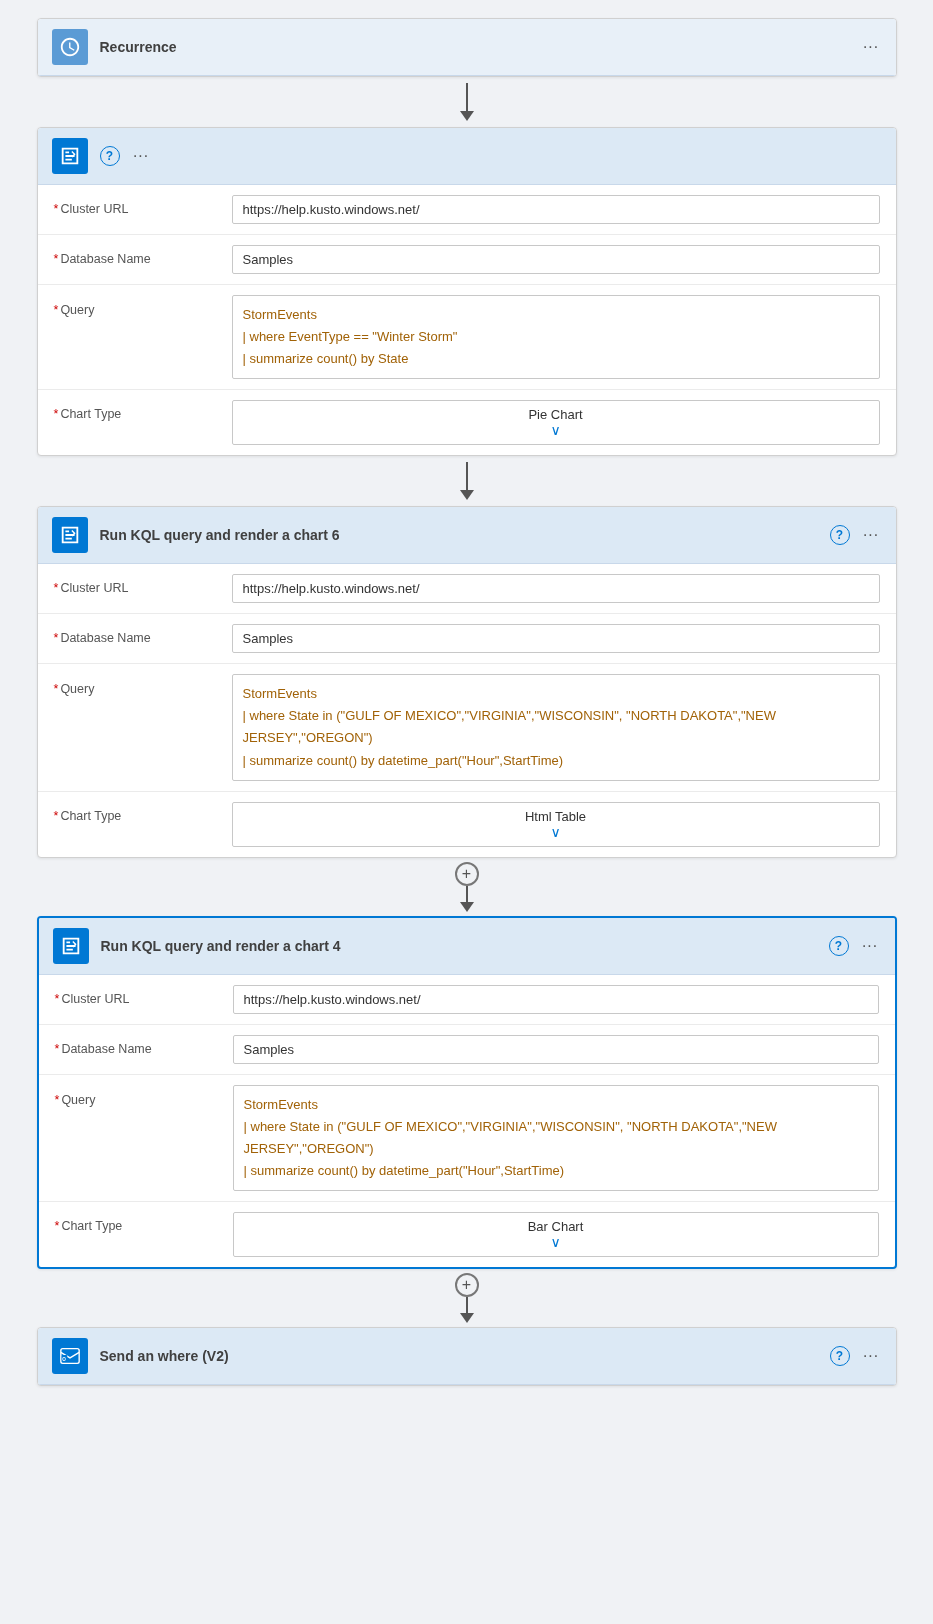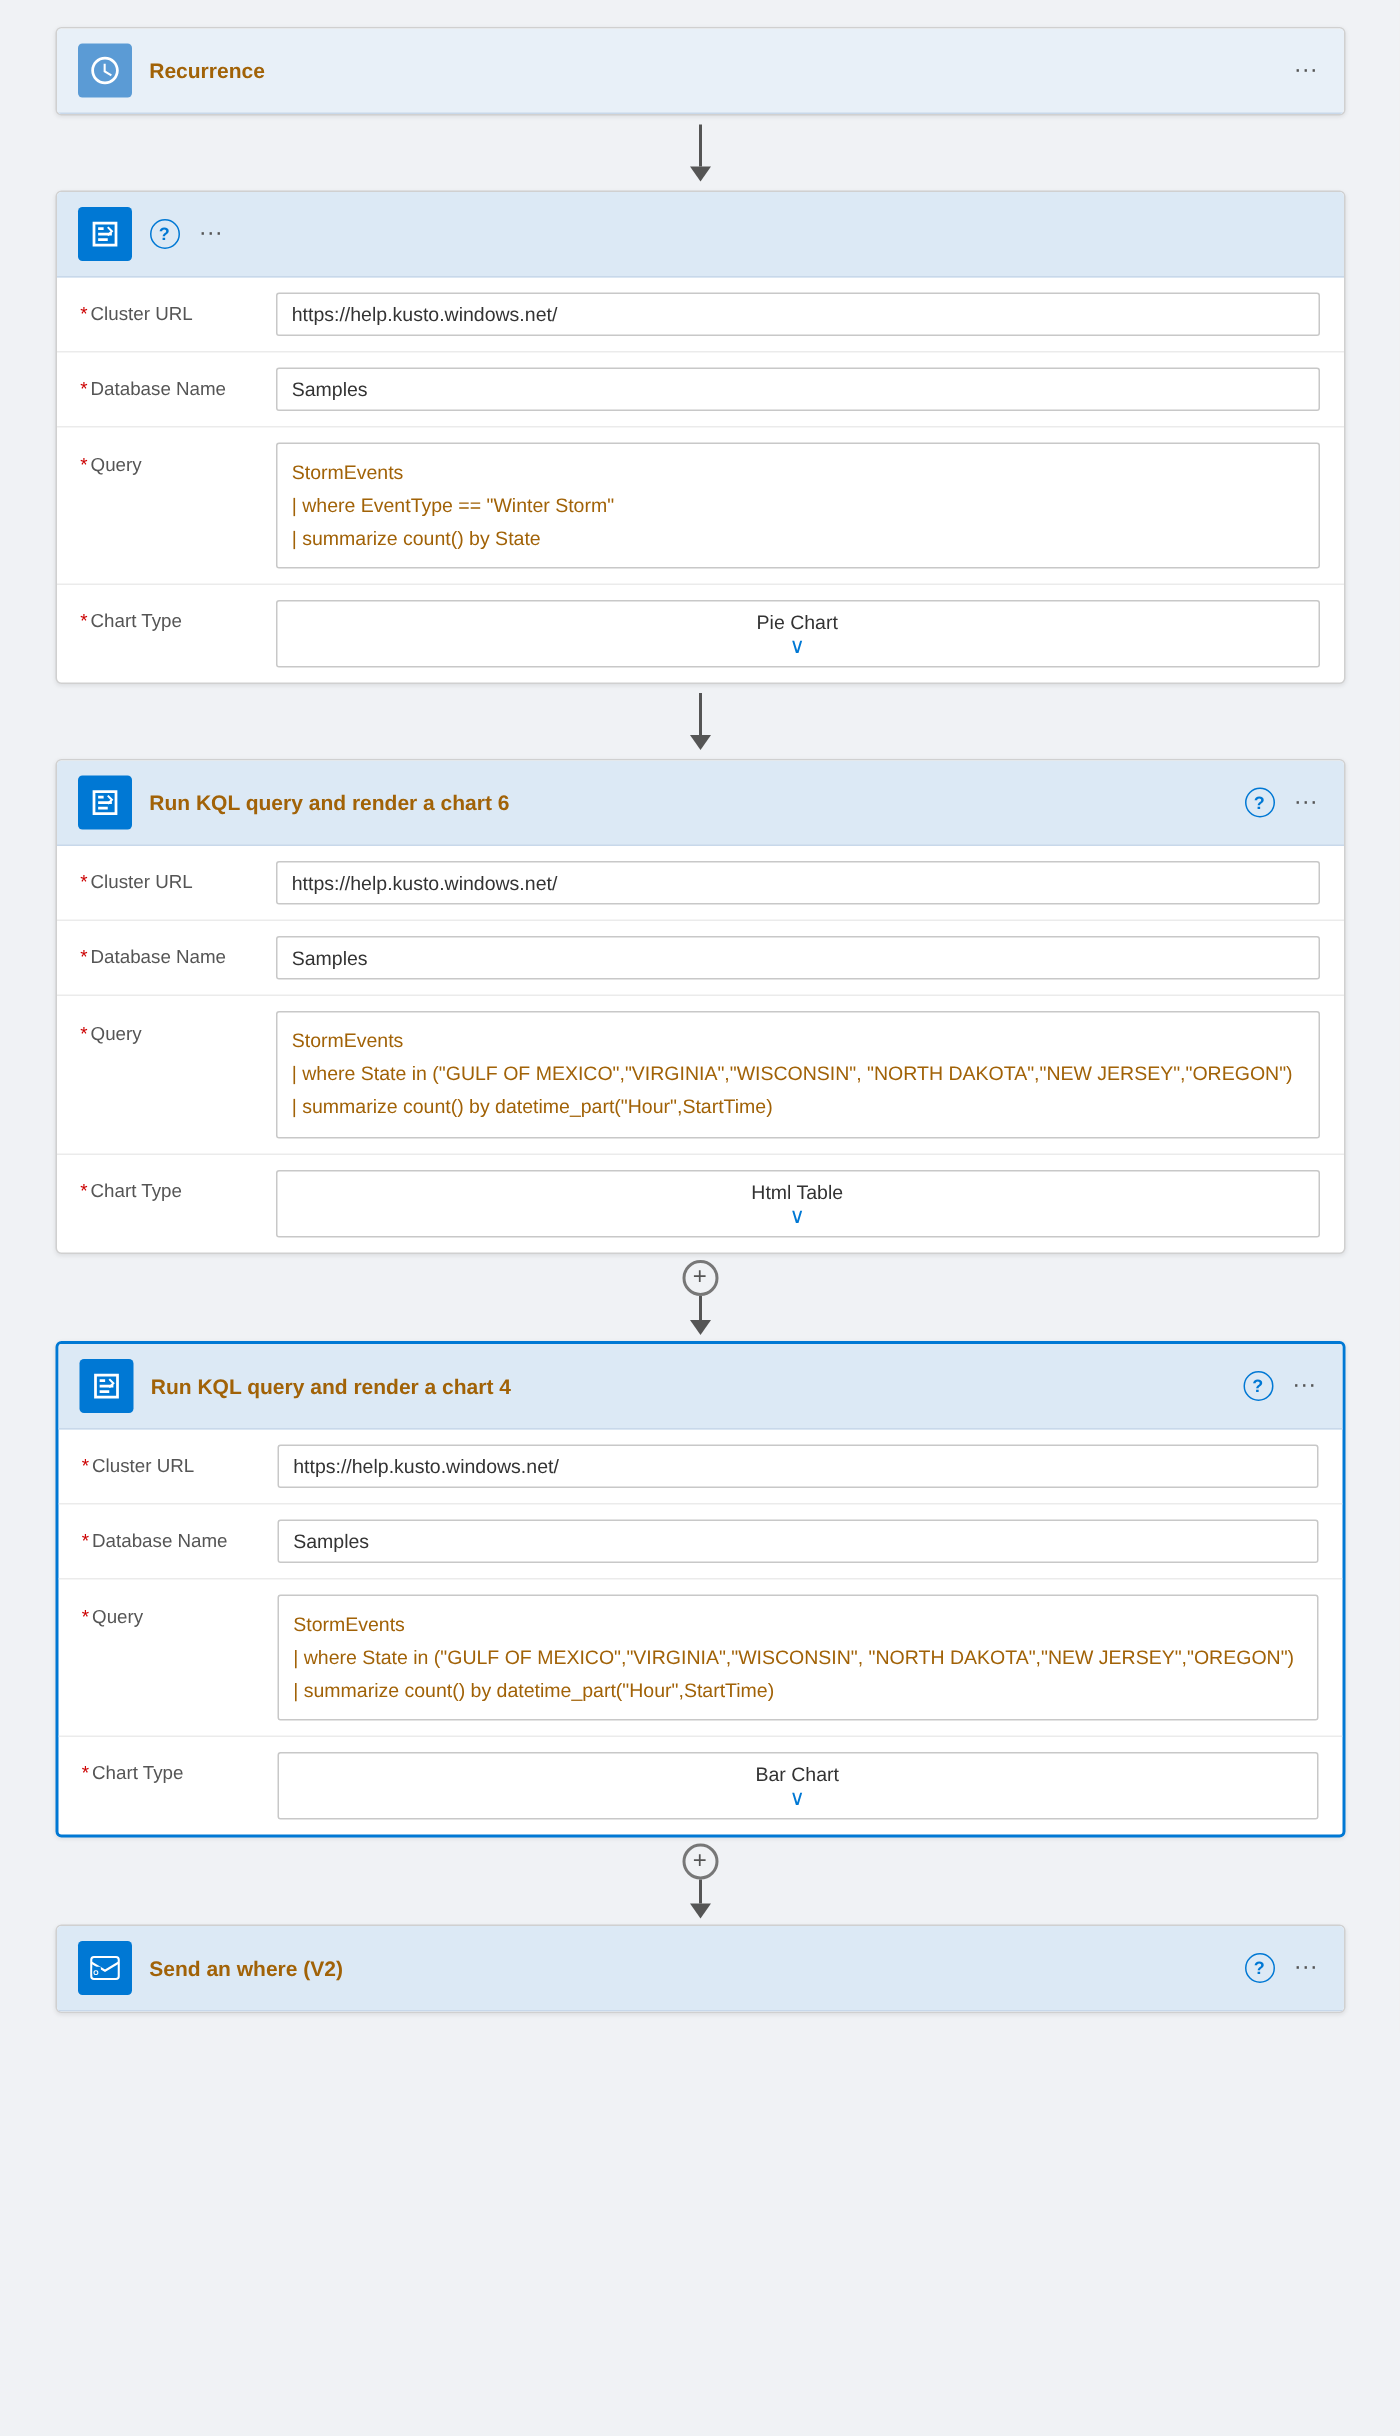--- a/index.html
+++ b/index.html
@@ -50,21 +50,21 @@
       margin-right: 12px;
       flex-shrink: 0;
     }
     .card-icon svg {
       fill: white;
     }
     .card-title {
       flex: 1;
       font-size: 14px;
       font-weight: 600;
-      color: #a16207;
+      color: #404040;
     }
     .card-actions {
       display: flex;
       align-items: center;
       gap: 10px;
     }
     .icon-btn {
       background: none;
       border: none;
       cursor: pointer;
@@ -107,20 +107,21 @@
       font-size: 12.5px;
       color: #555;
       padding-top: 7px;
     }
     .field-label .required {
       color: #c00;
       margin-right: 2px;
     }
     .field-value {
       flex: 1;
+      margin-left: 48px;
     }
     .text-input {
       width: 100%;
       border: 1px solid #c8c8c8;
       border-radius: 2px;
       padding: 6px 10px;
       font-size: 13px;
       color: #333;
       background: #fff;
       outline: none;

